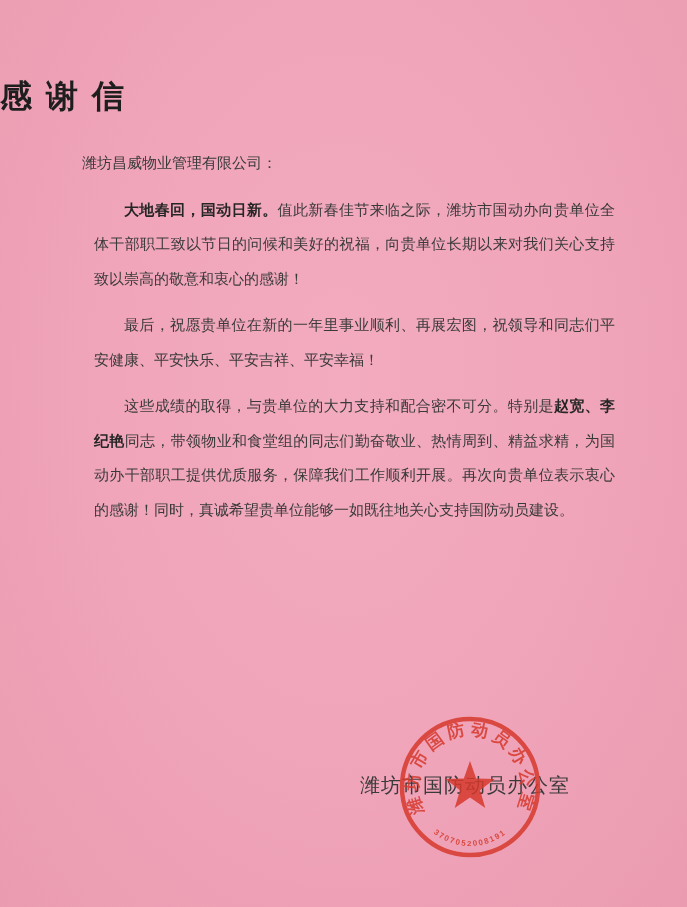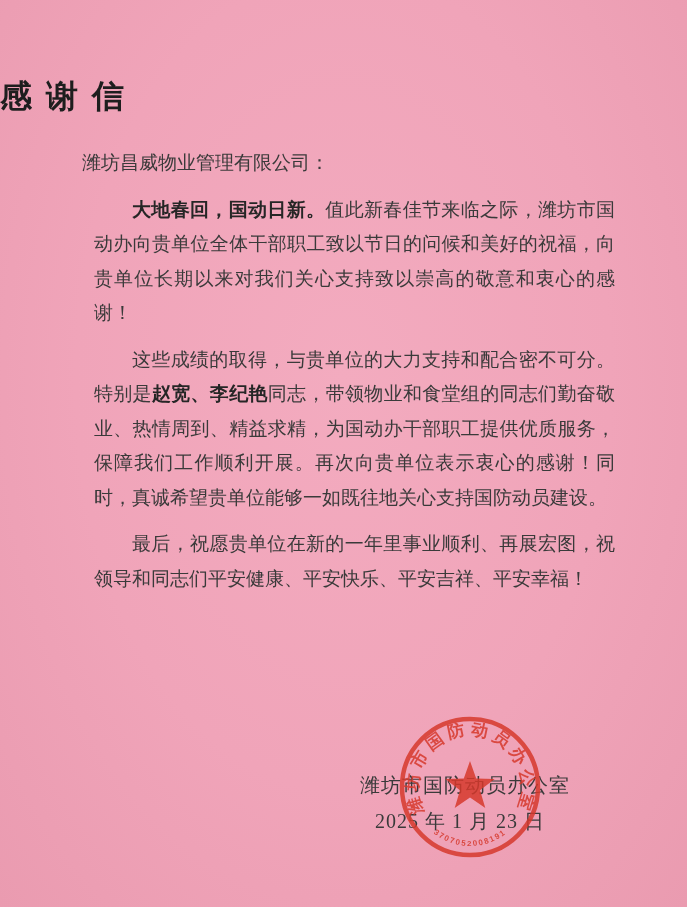--- a/index.html
+++ b/index.html
@@ -24,21 +24,21 @@
     font-size: 32px;
     line-height: 40px;
     font-weight: 700;
     letter-spacing: 3px;
     color: #1e1e1e;
   }
   .body {
     position: absolute;
     left: 82px; top: 146px;
     width: 545px;
-    font-size: 19px;
+    font-size: 15px;
     line-height: 34.5px;
     text-align: justify;
   }
   .salutation { margin: 0; }
   .para { margin: 12px; text-indent: 2em; }
   .bold-run { font-weight: 700; color: #262626; }
   .signature-block { position: absolute; top: 0; left: 0; width: 100%; height: 100%; pointer-events: none; }
   .sig-name {
     position: absolute;
     top: 772px; right: 117px;
@@ -79,27 +79,26 @@
 </head>
 <body>
 
 <div class="page">
 
   <h1 class="title">感 谢 信</h1>
 
   <div class="body">
     <p class="salutation">潍坊昌威物业管理有限公司：</p>
     <p class="para"><span class="bold-run">大地春回，国动日新。</span><span>值此新春佳节来临之际，潍坊市国动办向贵单位全体干部职工致以节日的问候和美好的祝福，向贵单位长期以来对我们关心支持致以崇高的敬意和衷心的感谢！</span></p>
+    <p class="para">最后，祝愿贵单位在新的一年里事业顺利、再展宏图，祝领导和同志们平安健康、平安快乐、平安吉祥、平安幸福！</p>
     <p class="para"><span>这些成绩的取得，与贵单位的大力支持和配合密不可分。特别是</span><span class="bold-run">赵宽、李纪艳</span><span>同志，带领物业和食堂组的同志们勤奋敬业、热情周到、精益求精，为国动办干部职工提供优质服务，保障我们工作顺利开展。再次向贵单位表示衷心的感谢！同时，真诚希望贵单位能够一如既往地关心支持国防动员建设。</span></p>
-    <p class="para">最后，祝愿贵单位在新的一年里事业顺利、再展宏图，祝领导和同志们平安健康、平安快乐、平安吉祥、平安幸福！</p>
   </div>
 
   <div class="signature-block">
     <div class="sig-name">潍坊市国防动员办公室</div>
-    <div class="sig-date">2025 年 1 月 23 日</div>
   </div>
 
   <svg class="seal" viewBox="0 0 150 150" xmlns="http://www.w3.org/2000/svg">
     <defs>
       <path id="seal-arc-top" d="M 29.97 101 A 52 52 0 1 1 120.03 101"></path>
       <path id="seal-arc-bottom" d="M 23.9 104.5 A 59 59 0 0 0 126.1 104.5"></path>
     </defs>
     <circle class="ring" cx="75" cy="75" r="68"></circle>
     <polygon class="star" points="75,49 81.2,66.5 99.7,67 85,78.2 90.3,96 75,85.5 59.7,96 65,78.2 50.3,67 68.8,66.5"></polygon>
     <text class="ring-text" text-anchor="middle"><textPath href="#seal-arc-top" startOffset="50%">潍坊市国防动员办公室</textPath></text>

